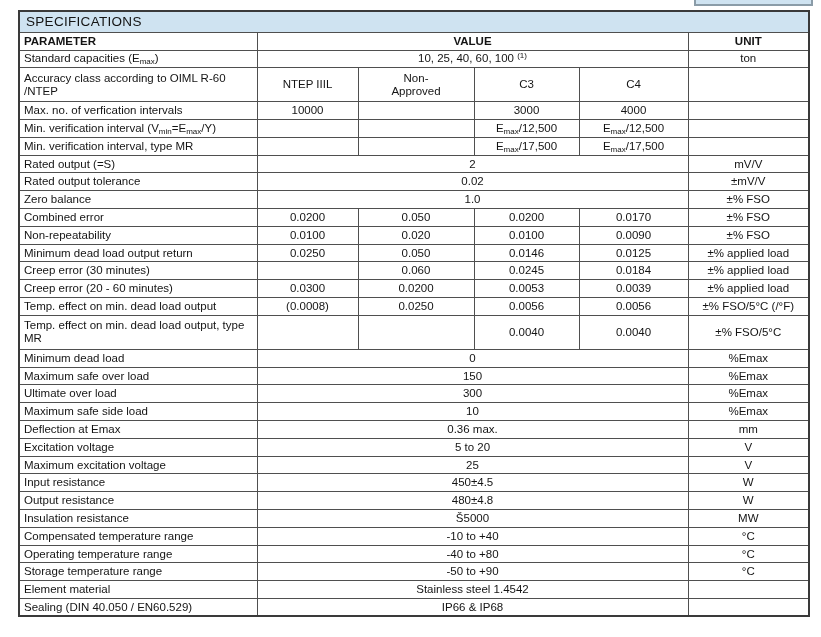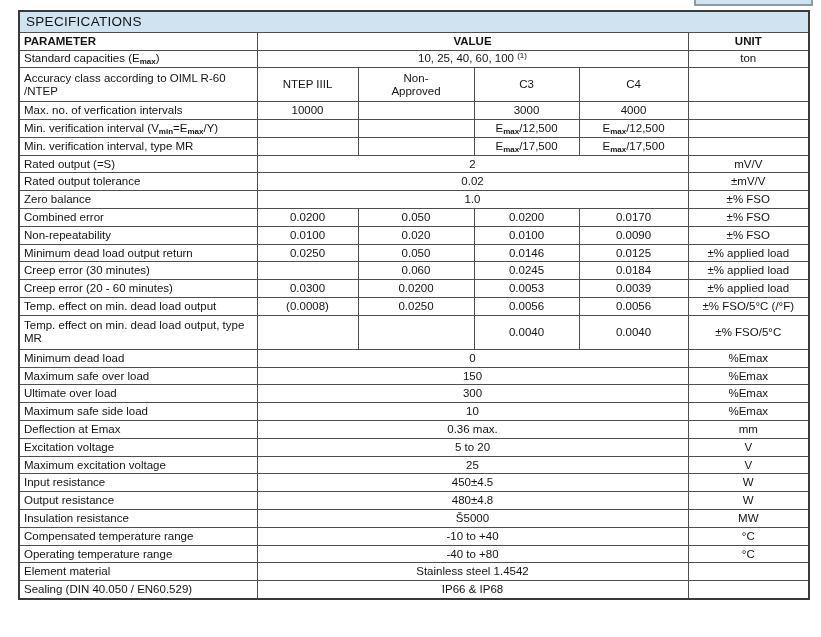--- a/index.html
+++ b/index.html
@@ -46,21 +46,21 @@
     height:21px;
     padding-left:6px;
   }
   tr.head-row td { font-weight:bold; height:18px; }
   tr.single td { height:17.8px; }
   tr.tall td { height:34px; }
 
   td.param { text-align:left; padding-left:5px;margin-top:38px; }
   td.val, td.unit { text-align:center; }
 
-  sub { font-size:8px; vertical-align:-2px; line-height:0;font-weight:bold; }
+  sub { font-size:8px; vertical-align:-2px; line-height:0; }
   sup { font-size:8px; vertical-align:4px; line-height:0; }
 </style>
 </head>
 <body>
 
 <div class="partial-box"></div>
 
 <table class="spec">
   <colgroup>
     <col style="width:238px">
@@ -242,20 +242,25 @@
         <td class="param">Compensated temperature range</td>
         <td class="val" colspan="4">-10 to +40</td>
         <td class="unit">°C</td>
       </tr>
       <tr class="single">
         <td class="param">Operating temperature range</td>
         <td class="val" colspan="4">-40 to +80</td>
         <td class="unit">°C</td>
       </tr>
       <tr class="single">
+        <td class="param">Storage temperature range</td>
+        <td class="val" colspan="4">-50 to +90</td>
+        <td class="unit">°C</td>
+      </tr>
+      <tr class="single">
         <td class="param">Element material</td>
         <td class="val" colspan="4">Stainless steel 1.4542</td>
         <td class="unit"></td>
       </tr>
       <tr class="single">
         <td class="param">Sealing (DIN 40.050 / EN60.529)</td>
         <td class="val" colspan="4">IP66 &amp; IP68</td>
         <td class="unit"></td>
       </tr>
     </tbody>

